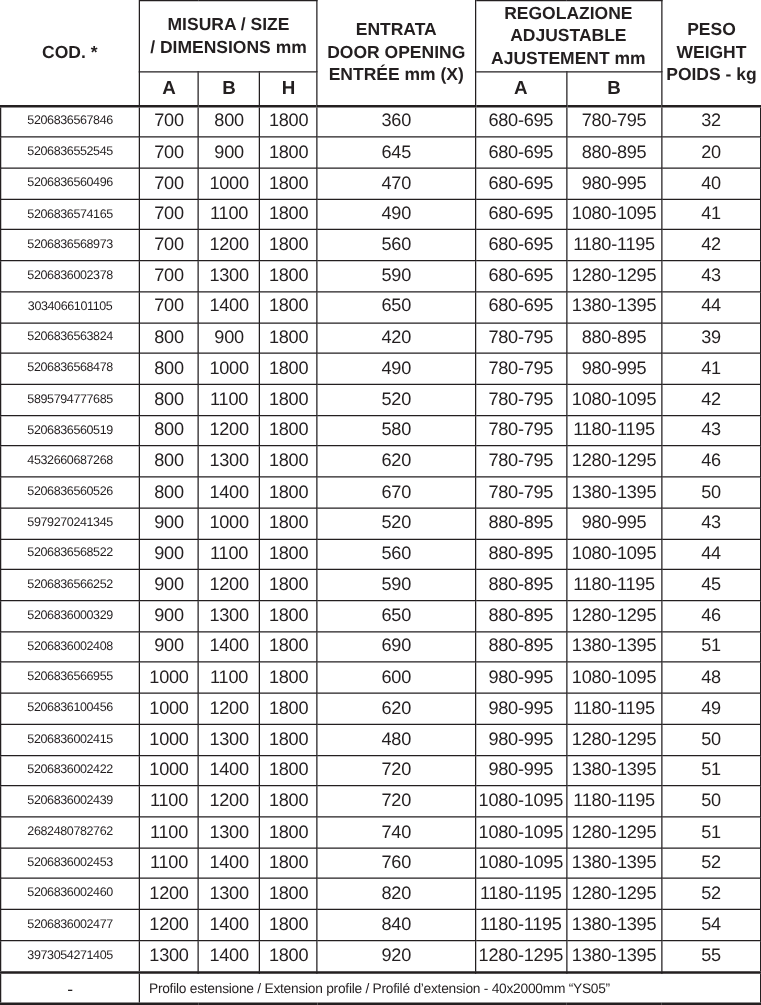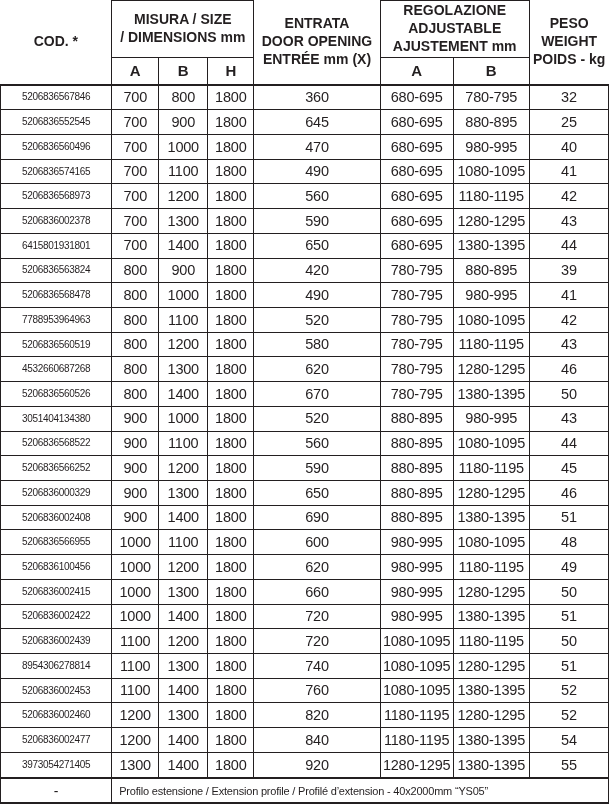--- a/index.html
+++ b/index.html
@@ -114,21 +114,21 @@
         <td>32</td>
       </tr>
       <tr>
         <td class="code">5206836552545</td>
         <td>700</td>
         <td>900</td>
         <td>1800</td>
         <td>645</td>
         <td>680-695</td>
         <td>880-895</td>
-        <td>25</td>
+        <td>20</td>
       </tr>
       <tr>
         <td class="code">5206836560496</td>
         <td>700</td>
         <td>1000</td>
         <td>1800</td>
         <td>470</td>
         <td>680-695</td>
         <td>980-995</td>
         <td>40</td>
@@ -157,21 +157,21 @@
         <td class="code">5206836002378</td>
         <td>700</td>
         <td>1300</td>
         <td>1800</td>
         <td>590</td>
         <td>680-695</td>
         <td>1280-1295</td>
         <td>43</td>
       </tr>
       <tr>
-        <td class="code">6415801931801</td>
+        <td class="code">3034066101105</td>
         <td>700</td>
         <td>1400</td>
         <td>1800</td>
         <td>650</td>
         <td>680-695</td>
         <td>1380-1395</td>
         <td>44</td>
       </tr>
       <tr>
         <td class="code">5206836563824</td>
@@ -187,21 +187,21 @@
         <td class="code">5206836568478</td>
         <td>800</td>
         <td>1000</td>
         <td>1800</td>
         <td>490</td>
         <td>780-795</td>
         <td>980-995</td>
         <td>41</td>
       </tr>
       <tr>
-        <td class="code">7788953964963</td>
+        <td class="code">5895794777685</td>
         <td>800</td>
         <td>1100</td>
         <td>1800</td>
         <td>520</td>
         <td>780-795</td>
         <td>1080-1095</td>
         <td>42</td>
       </tr>
       <tr>
         <td class="code">5206836560519</td>
@@ -227,21 +227,21 @@
         <td class="code">5206836560526</td>
         <td>800</td>
         <td>1400</td>
         <td>1800</td>
         <td>670</td>
         <td>780-795</td>
         <td>1380-1395</td>
         <td>50</td>
       </tr>
       <tr>
-        <td class="code">3051404134380</td>
+        <td class="code">5979270241345</td>
         <td>900</td>
         <td>1000</td>
         <td>1800</td>
         <td>520</td>
         <td>880-895</td>
         <td>980-995</td>
         <td>43</td>
       </tr>
       <tr>
         <td class="code">5206836568522</td>
@@ -301,21 +301,21 @@
         <td>620</td>
         <td>980-995</td>
         <td>1180-1195</td>
         <td>49</td>
       </tr>
       <tr>
         <td class="code">5206836002415</td>
         <td>1000</td>
         <td>1300</td>
         <td>1800</td>
-        <td>660</td>
+        <td>480</td>
         <td>980-995</td>
         <td>1280-1295</td>
         <td>50</td>
       </tr>
       <tr>
         <td class="code">5206836002422</td>
         <td>1000</td>
         <td>1400</td>
         <td>1800</td>
         <td>720</td>
@@ -327,21 +327,21 @@
         <td class="code">5206836002439</td>
         <td>1100</td>
         <td>1200</td>
         <td>1800</td>
         <td>720</td>
         <td>1080-1095</td>
         <td>1180-1195</td>
         <td>50</td>
       </tr>
       <tr>
-        <td class="code">8954306278814</td>
+        <td class="code">2682480782762</td>
         <td>1100</td>
         <td>1300</td>
         <td>1800</td>
         <td>740</td>
         <td>1080-1095</td>
         <td>1280-1295</td>
         <td>51</td>
       </tr>
       <tr>
         <td class="code">5206836002453</td>

